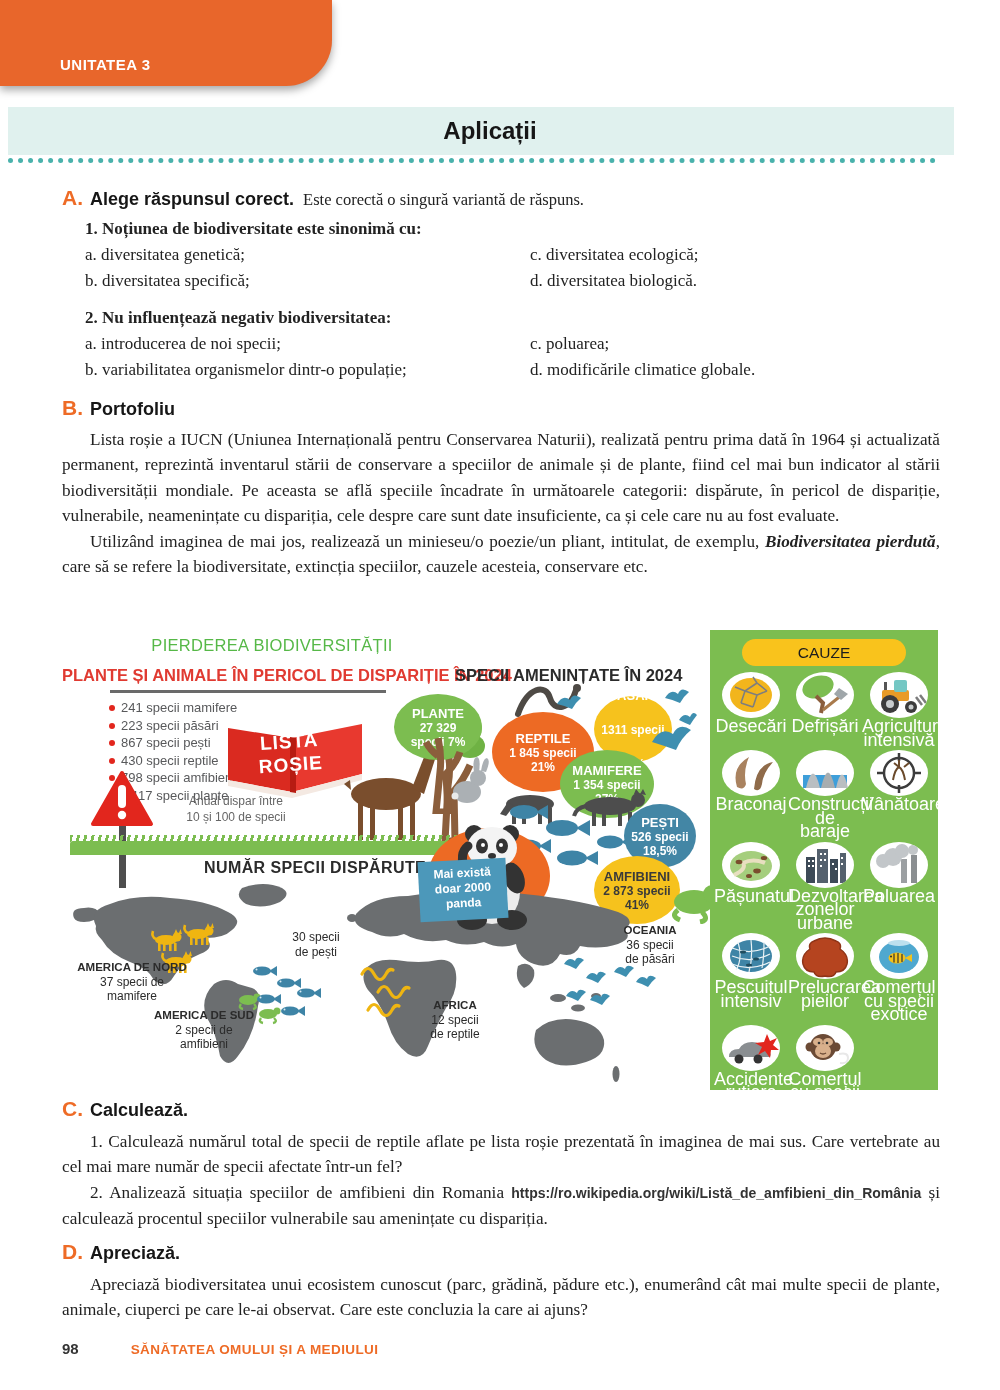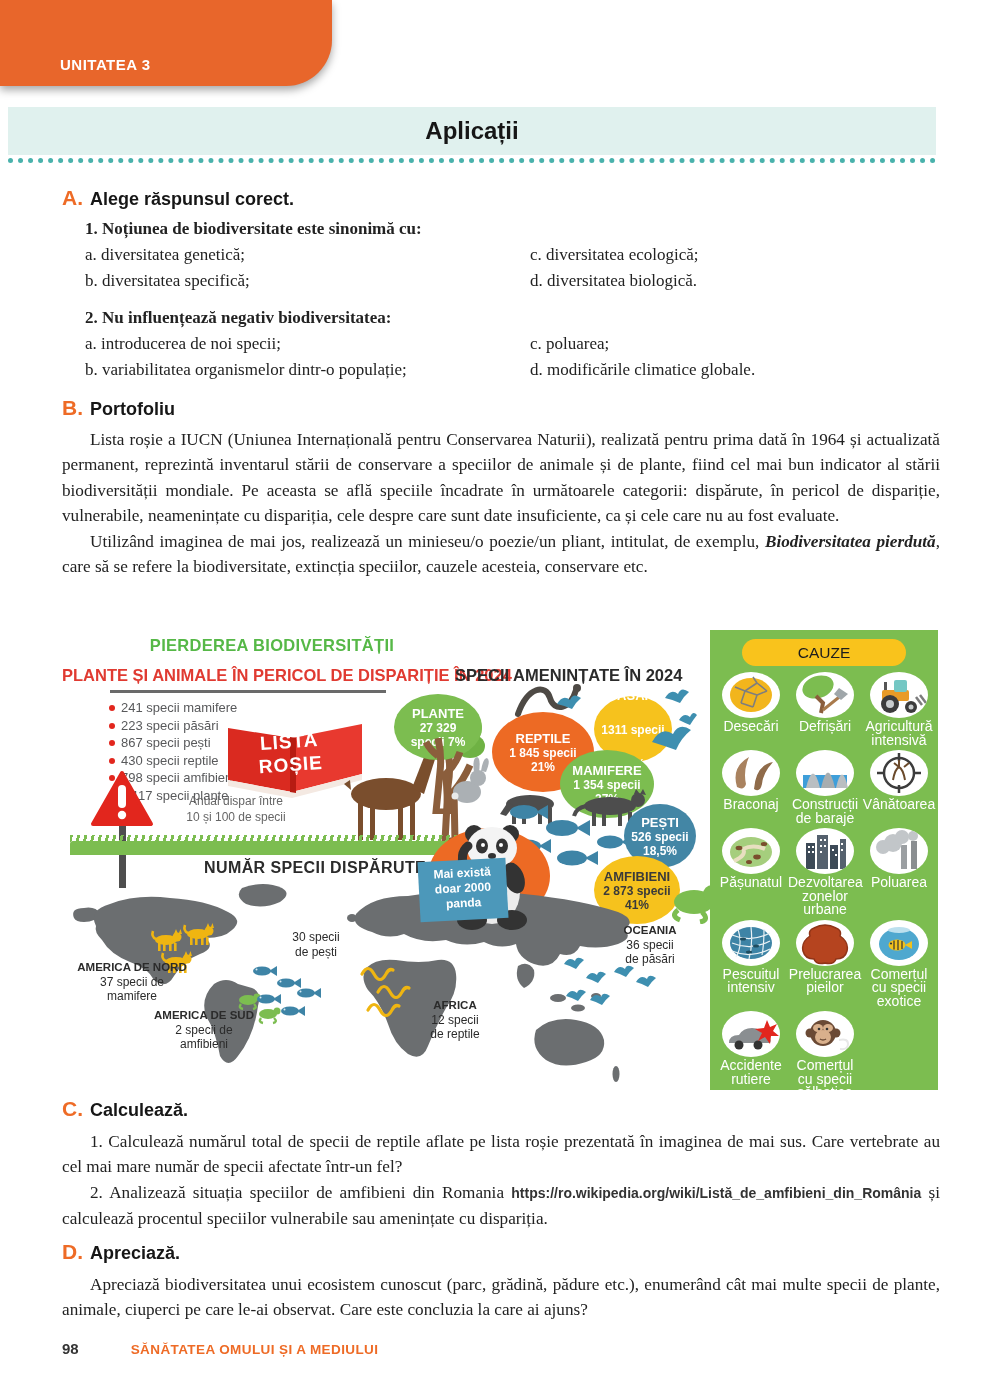--- a/index.html
+++ b/index.html
@@ -4,21 +4,21 @@
 <style>
   html,body{margin:0;padding:0;background:#fff;}
   .page{position:relative;width:1000px;height:1390px;background:#fff;overflow:hidden;
         font-family:"Liberation Sans",sans-serif;color:#222;}
   .serif{font-family:"Liberation Serif",serif;}
 
   
   .unit-tab{position:absolute;left:0;top:0;width:332px;height:86px;background:#E8662B;
             border-radius:0 0 46px 0;box-shadow:0 4px 8px rgba(0,0,0,.35);}
   .unit-label{position:absolute;left:60px;top:56px;color:#fff;font-weight:bold;font-size:15px;letter-spacing:.5px;}
-  .banner{position:absolute;left:8px;top:107px;width:928px;height:48px;background:#E0F1EE;}
+  .banner{position:absolute;left:8px;top:107px;width:928px;height:48px;background:#E0F1EE;padding-left:18px;}
   .banner-title{width:100%;line-height:48px;text-align:center;font-weight:bold;font-size:24px;color:#161616;}
   .dotline{position:absolute;left:8px;top:158px;width:928px;height:0;border-top:5px dotted #49B2AC;}
 
   
   .sec{position:absolute;left:62px;width:878px;}
   .sec-head{display:flex;align-items:baseline;}
   .sec-letter{color:#EE6B26;font-weight:bold;font-size:21px;margin-right:7px;}
   .sec-title{font-weight:bold;font-size:18px;color:#161616;}
   .sec-note{font-family:"Liberation Serif",serif;font-size:16.5px;color:#222;margin-left:9px;}
 
@@ -26,21 +26,21 @@
   .opts{display:grid;grid-template-columns:445px 1fr;margin-left:23px;
         font-family:"Liberation Serif",serif;font-size:17px;line-height:26px;}
   .para{font-family:"Liberation Serif",serif;font-size:17.2px;line-height:25.4px;
         text-align:justify;text-indent:28px;margin:0;}
   .urlsans{font-family:"Liberation Sans",sans-serif;font-size:14px;font-weight:bold;color:#333;word-break:break-all;}
 
   
   .ig{position:absolute;left:62px;top:630px;width:876px;height:460px;}
   .ig *{box-sizing:border-box;}
   .ig-title{position:absolute;left:30px;top:6px;width:360px;text-align:center;color:#56B847;
-            font-weight:bold;font-size:16.5px;letter-spacing:.3px;}
+            font-weight:normal;font-size:16.5px;letter-spacing:.3px;}
   .ig-sub-red{position:absolute;left:0;top:36px;color:#E03A31;font-weight:bold;font-size:16.5px;}
   .ig-sub-dark{position:absolute;left:393px;top:36px;color:#2B2B2B;font-weight:bold;font-size:16.5px;}
   .ig-line{position:absolute;left:48px;top:60px;width:276px;height:3px;background:#6A6A6A;}
   .ig-bullets{position:absolute;left:47px;top:69px;margin:0;padding:0;list-style:none;
               font-size:13px;color:#58595B;line-height:17.5px;}
   .ig-bullets li::before{content:"";display:inline-block;width:6px;height:6px;border-radius:50%;
               background:#E2261D;margin-right:6px;vertical-align:1px;}
   .book-label{position:absolute;left:168px;top:100px;width:120px;text-align:center;color:#fff;
               font-weight:bold;font-size:19px;line-height:23px;transform:rotate(-4deg);letter-spacing:1px;}
   .ig-annual{position:absolute;left:106px;top:163px;width:136px;text-align:center;font-size:12px;
@@ -68,21 +68,21 @@
   .panda-sign span{display:block;}
 
   
   .causes{position:absolute;left:648px;top:0;width:228px;height:460px;background:#7CBD50;}
   .causes-pill{margin:9px auto 2px auto;width:164px;height:27px;background:#F9C31C;border-radius:14px;
                text-align:center;line-height:27px;font-weight:normal;font-size:15.5px;color:#1d1d1d;}
   .causes-grid{display:grid;grid-template-columns:repeat(3,1fr);padding:4px 4px 0 4px;row-gap:3px;}
   .cause{display:flex;flex-direction:column;align-items:center;}
   .cicon{width:58px;height:46px;background:#fff;border-radius:50%;display:flex;align-items:center;
          justify-content:center;overflow:hidden;}
-  .clabel{margin-top:2px;width:74px;text-align:center;color:#fff;font-size:14px;line-height:13.5px;min-height:14px;}
+  .clabel{margin-top:2px;width:74px;text-align:center;color:#fff;font-size:18px;line-height:13.5px;min-height:14px;}
 
   
   .footer{position:absolute;left:62px;top:1340px;display:flex;align-items:baseline;}
   .pageno{font-weight:bold;font-size:15px;color:#333;}
   .footlabel{margin-left:52px;font-weight:bold;font-size:13.5px;color:#EE6B26;letter-spacing:.4px;}
 
   svg{display:block;}
 </style>
 </head>
 <body>
@@ -93,20 +93,21 @@
   <div class="unit-label">UNITATEA 3</div>
   <div class="banner">
     <div class="banner-title">Aplicații</div>
   </div>
   <div class="dotline"></div>
 
   <div class="sec" style="top:186px;">
     <div class="sec-head">
       <span class="sec-letter">A.</span>
       <span class="sec-title">Alege răspunsul corect.</span>
+      <span class="sec-note serif">Este corectă o singură variantă de răspuns.</span>
     </div>
     <div class="qtitle">1. Noțiunea de biodiversitate este sinonimă cu:</div>
     <div class="opts">
       <span>a. diversitatea genetică;</span>
       <span>c. diversitatea ecologică;</span>
       <span>b. diversitatea specifică;</span>
       <span>d. diversitatea biologică.</span>
     </div>
     <div class="qtitle" style="margin-top:14px;">2. Nu influențează negativ biodiversitatea:</div>
     <div class="opts">

